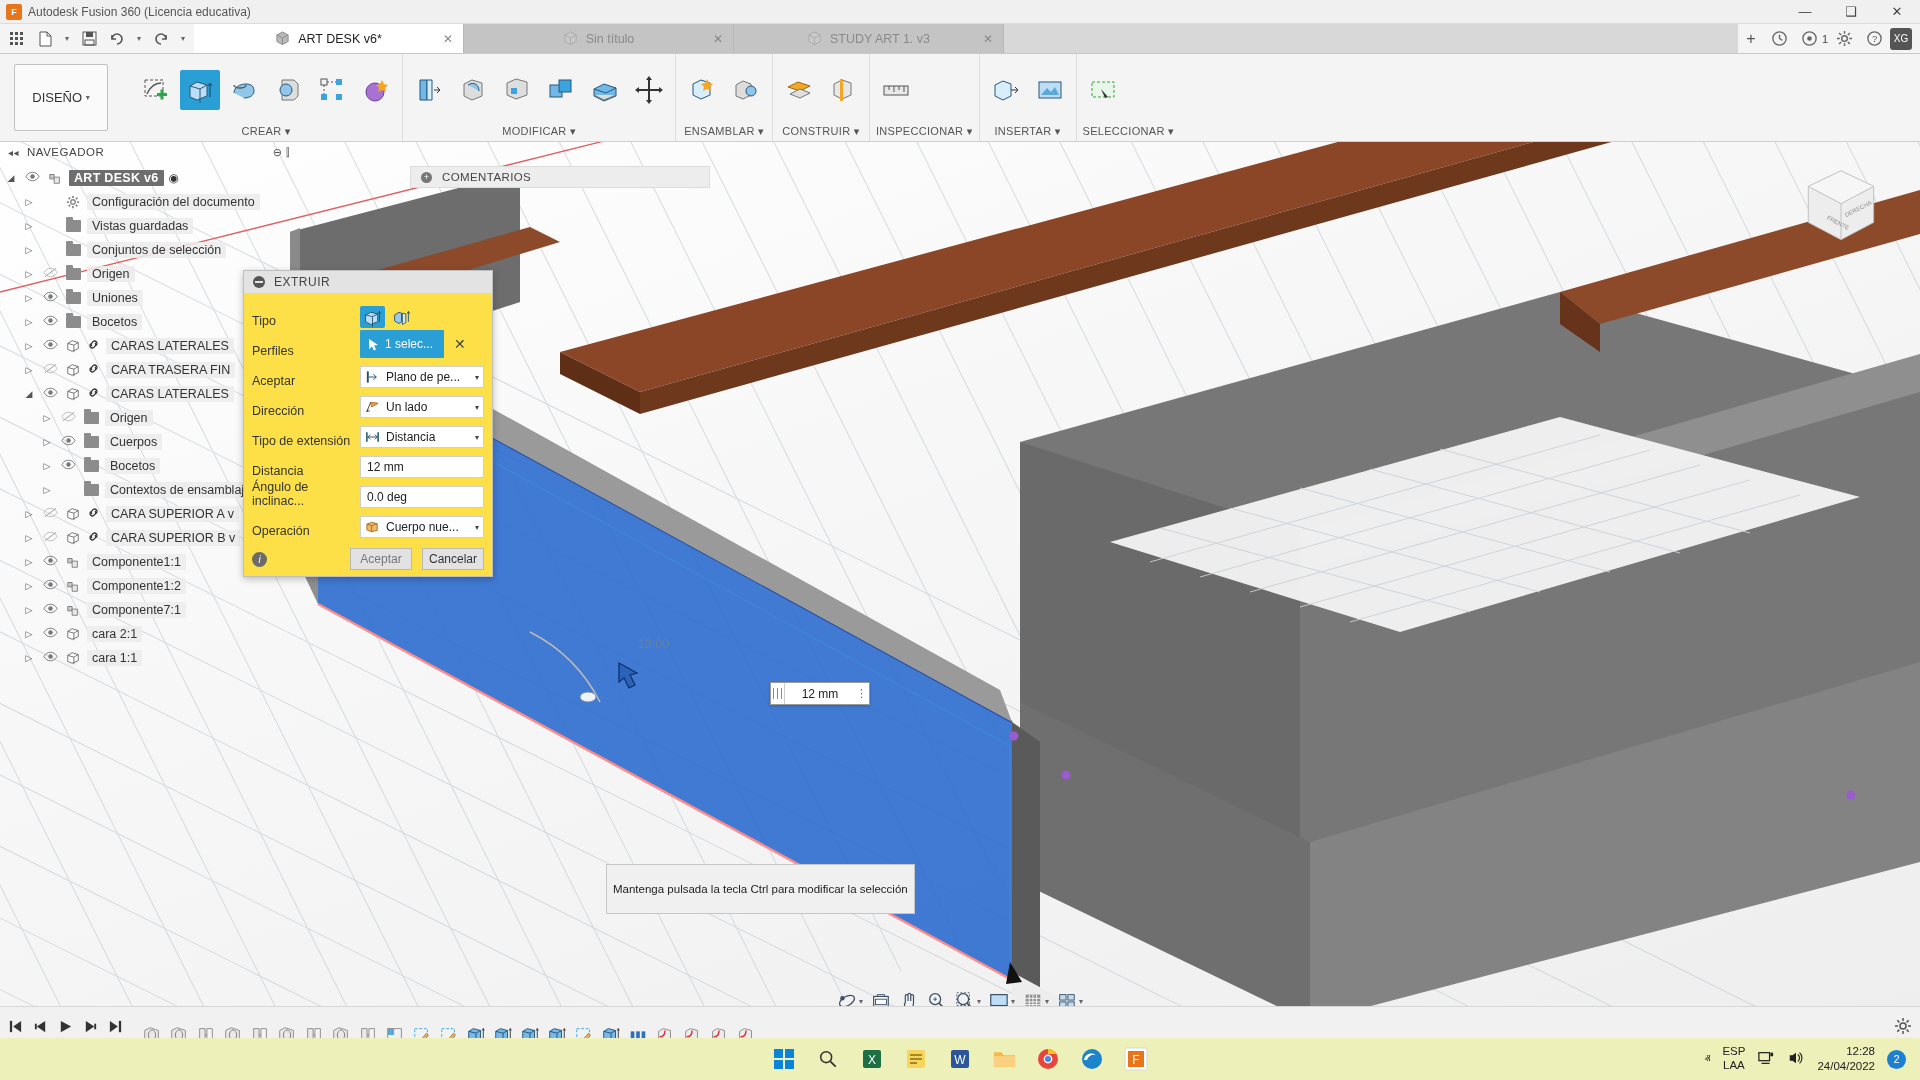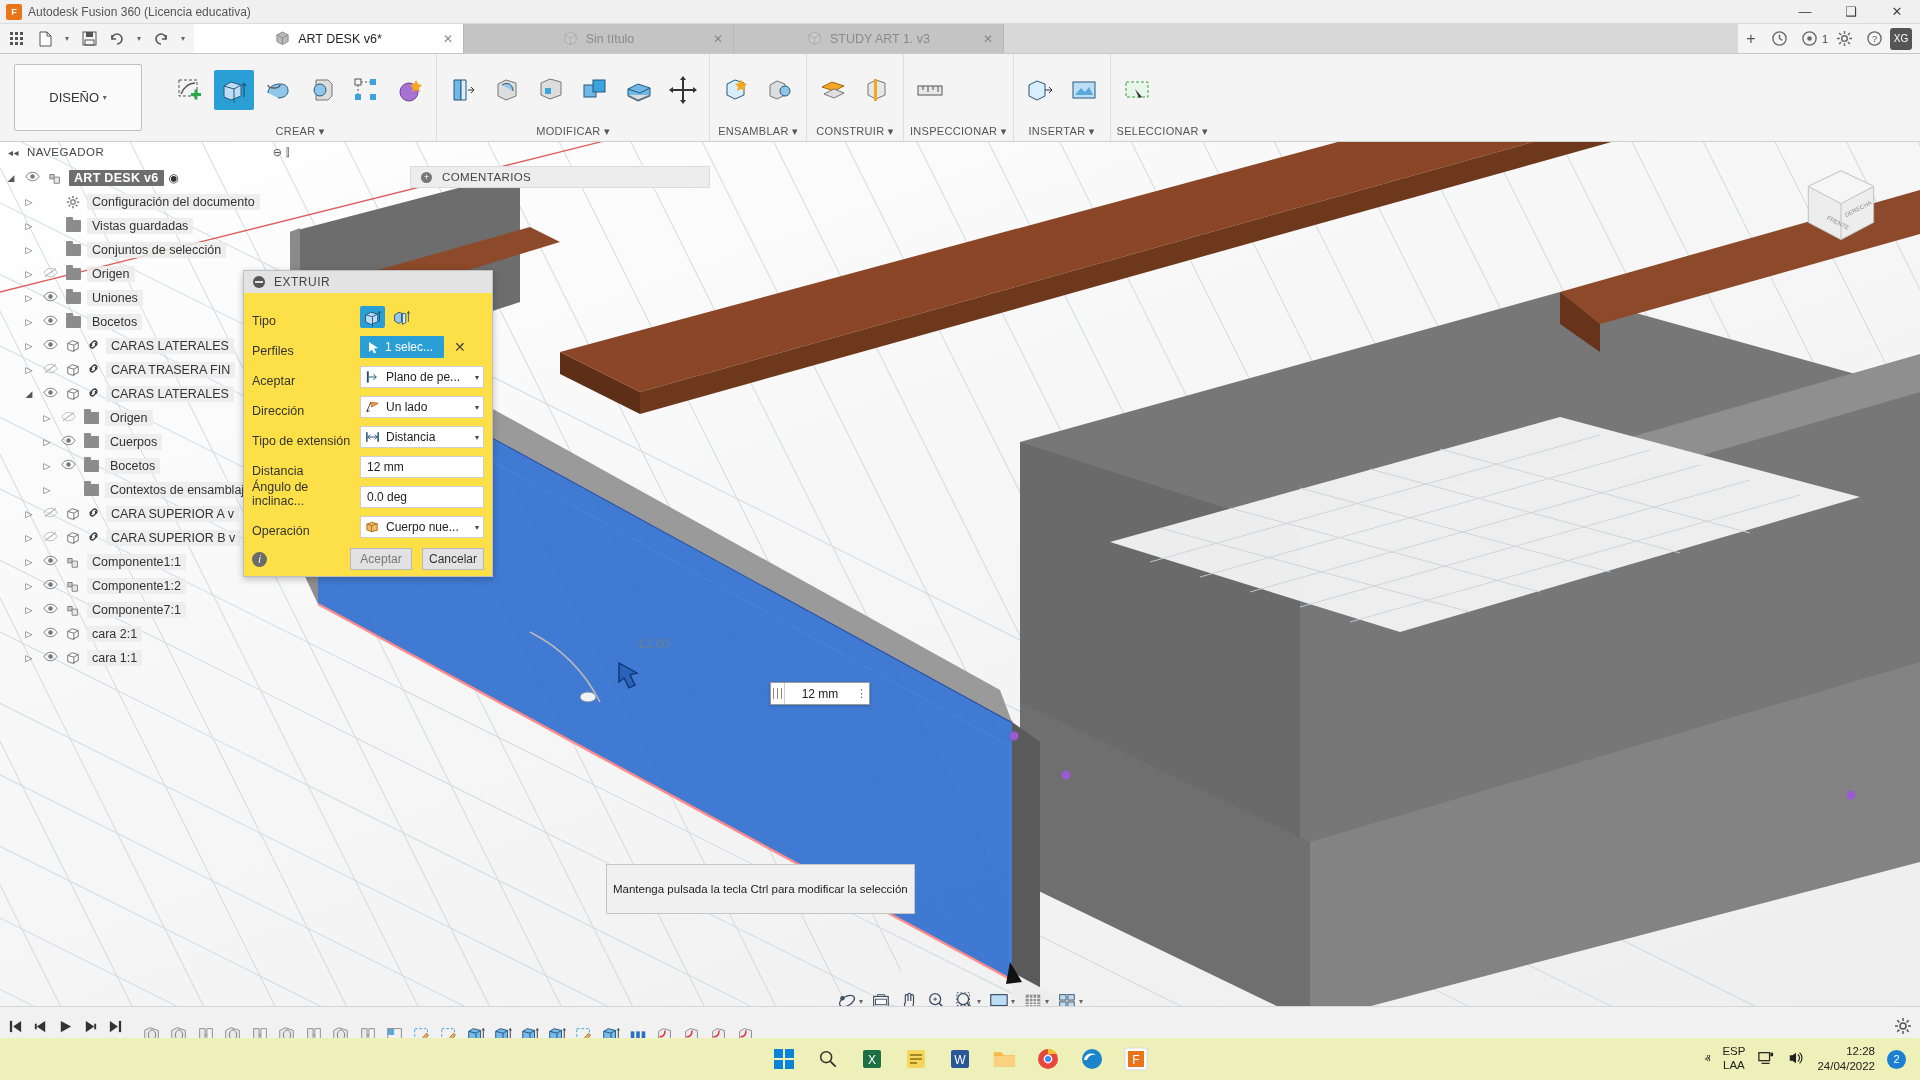--- a/index.html
+++ b/index.html
@@ -57,21 +57,21 @@
     font-size: 10px; display: flex; align-items: center; justify-content: center;
   }
   .plus-tab { width: 26px; display: flex; align-items: center; justify-content: center; font-size: 16px; color: #555; }
 
   
   .ribbon {
     height: 88px; background: #f4f4f4; display: flex; align-items: stretch;
     border-bottom: 1px solid #cfcfcf; position: relative;
   }
   .workspace-btn {
-    width: 128px; margin: 10px 8px 10px 14px; border: 1px solid #c0c0c0; background: #fafafa;
+    width: 94px; margin: 10px 8px 10px 14px; border: 1px solid #c0c0c0; background: #fafafa;
     border-radius: 2px; display: flex; align-items: center; justify-content: center;
     font-size: 13px; color: #333;
   }
   .ribbon-tabs { flex: 1; display: flex; flex-direction: column; }
   .tabrow { height: 22px; display: flex; align-items: center; gap: 0; padding-left: 18px; }
   .rtab { padding: 0 22px; font-size: 12px; color: #555; letter-spacing: .4px; }
   .rtab.active { color: #1a7fc1; }
   .panelrow { flex: 1; display: flex; align-items: stretch; padding-left: 14px; }
   .rpanel { display: flex; flex-direction: column; border-right: 1px solid #dedede; padding: 0 6px; }
   .rpanel:last-child { border-right: none; }
@@ -147,21 +147,21 @@
   .dlg-dot:after { content:""; position:absolute; left:2px; top:5px; width:8px; height:2px; background:#e3e3e3;}
   .dlg-body { padding: 5px 8px 4px 8px; }
   .frow { display: flex; align-items: flex-end; height: 30px; }
   .flabel { width: 108px; color: #333; font-size: 12.5px; }
   .fctl { flex: 1; display: flex; align-items: center; }
   .seg { display: flex; gap: 4px; }
   .segbtn { width: 25px; height: 22px; display: flex; align-items: center; justify-content: center;
             border-radius: 2px; }
   .segbtn.on { background: #2a9fd6; }
   .selbtn {
-    background: #2a9fd6; color: #fff; height: 22px; min-width: 84px; display: flex;
+    background: #2a9fd6; color: #fff; height: 28px; min-width: 84px; display: flex;
     align-items: center; gap: 5px; padding: 0 8px; font-size: 12px; border-radius: 1px;
   }
   .clearx { margin-left: 10px; color: #444; font-size: 14px; }
   .combo {
     background: #fff; border: 1px solid #cfcfcf; height: 22px; width: 100%;
     display: flex; align-items: center; gap: 6px; padding: 0 4px; font-size: 12px; color: #222;
   }
   .combo .cb-caret { margin-left: auto; font-size: 8px; color: #444; }
   .txtin {
     background: #fff; border: 1px solid #cfcfcf; height: 22px; width: 100%;

